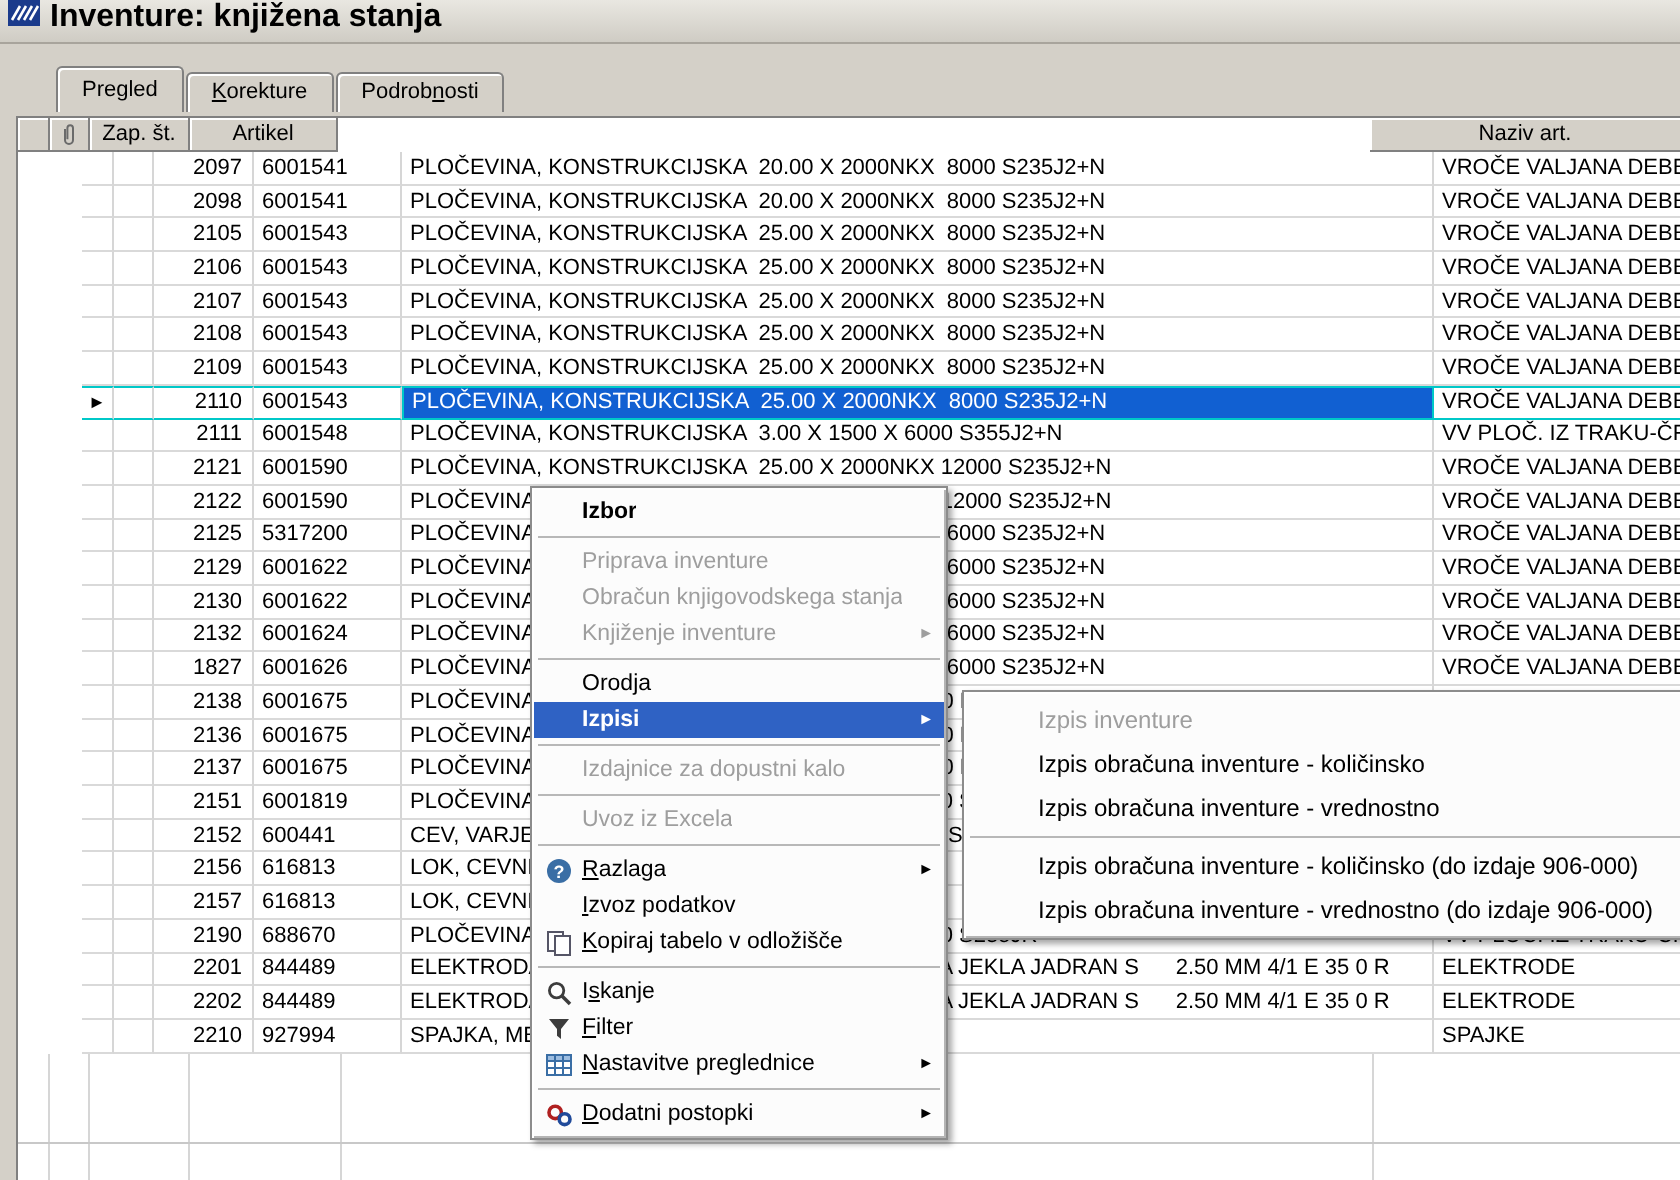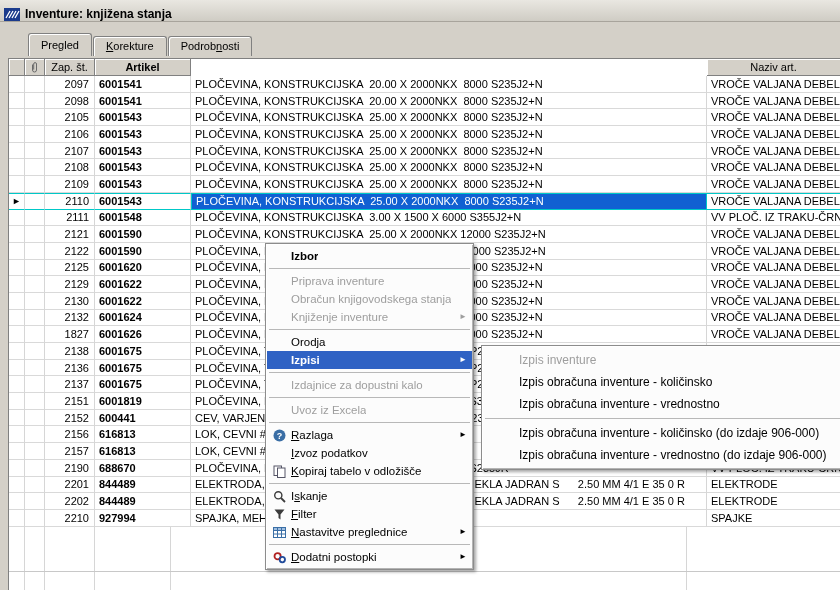--- a/index.html
+++ b/index.html
@@ -9,22 +9,22 @@
     font-family:"Liberation Sans",sans-serif;
     -webkit-font-smoothing:none;
   }
   .app{position:absolute;inset:0;width:840px;height:590px;overflow:hidden;}
 
   
   .titlebar{
     position:absolute;left:0;top:0;right:0;height:21px;
     background:linear-gradient(#e9e7e1,#cfccc4);
     border-bottom:1px solid #a8a49c;
-    display:flex;align-items:flex-end;gap:5px;padding-left:4px;
-    font-size:12px;font-weight:bold;color:#000;
+    display:flex;align-items:flex-start;gap:5px;padding-left:4px;
+    font-size:16px;font-weight:bold;color:#000;
   }
   .logo{display:inline-flex;width:16px;height:13px;}
 
   
   .tabstrip{position:absolute;left:8px;top:33px;height:23px;display:flex;align-items:flex-end;}
   .tab{
     height:20px;box-sizing:border-box;
     padding:3px 12px 0 12px;font-size:11px;background:#d4d0c8;
     border:1px solid #808080;border-bottom:none;
     border-top-left-radius:3px;border-top-right-radius:3px;
@@ -41,32 +41,32 @@
     text-align:center;
   }
   .grid-header{display:flex;height:17px;}
   .hcell{
     box-sizing:border-box;height:17px;background:#d4d0c8;
     border-right:1px solid #808080;border-bottom:1px solid #808080;
     box-shadow:inset 1px 1px 0 #fff;
     display:flex;align-items:center;justify-content:center;
     font-size:11px;color:#000;overflow:hidden;white-space:nowrap;
   }
-  .grid-body{position:relative;}
+  .grid-body{position:relative;margin-left:32px;}
   .row{display:flex;height:16.7px;box-sizing:border-box;}
   .cell{
     box-sizing:border-box;height:16.7px;
     border-right:1px solid #d6d6d6;border-bottom:1px solid #d9d9d9;
     font-size:11px;color:#000;display:flex;align-items:center;
     overflow:hidden;white-space:pre;background:#fff;
   }
   .c-marker{width:16px;justify-content:center;font-size:9px;}
   .c-clip{width:20px;justify-content:center;}
   .c-zap{width:50px;justify-content:flex-end;padding-right:5px;}
-  .c-art{width:96px;padding-left:4px;font-weight:bold;}
+  .c-art{width:74px;padding-left:4px;}
   .c-naziv{width:516px;padding-left:4px;}
   .c-nart{flex:1;padding-left:4px;border-right:none;}
   .row.sel .cell{border-top:1px solid var(--selborder);border-bottom:1px solid var(--selborder);}
   .row.sel .c-naziv{background:var(--sel);color:#fff;border:1px solid var(--selborder);}
   .grid-filler{position:relative;display:flex;height:104px;}
   .fcell{box-sizing:border-box;border-right:1px solid #d6d6d6;height:100%;}
   .filler-line{position:absolute;left:0;right:0;top:44px;border-top:1px solid #c8c8c8;}
 
   
   .menu{
@@ -218,21 +218,21 @@
           <div class="cell c-clip"></div>
           <div class="cell c-zap">2122</div>
           <div class="cell c-art">6001590</div>
           <div class="cell c-naziv">PLOČEVINA, KONSTRUKCIJSKA  25.00 X 2000NKX 12000 S235J2+N</div>
           <div class="cell c-nart">VROČE VALJANA DEBELA PLO</div>
         </div>
         <div class="row">
           <div class="cell c-marker"></div>
           <div class="cell c-clip"></div>
           <div class="cell c-zap">2125</div>
-          <div class="cell c-art">6001620</div>
+          <div class="cell c-art">5317200</div>
           <div class="cell c-naziv">PLOČEVINA, KONSTRUKCIJSKA  30.00 X 2000NKX  6000 S235J2+N</div>
           <div class="cell c-nart">VROČE VALJANA DEBELA PLO</div>
         </div>
         <div class="row">
           <div class="cell c-marker"></div>
           <div class="cell c-clip"></div>
           <div class="cell c-zap">2129</div>
           <div class="cell c-art">6001622</div>
           <div class="cell c-naziv">PLOČEVINA, KONSTRUKCIJSKA  35.00 X 2000NKX  6000 S235J2+N</div>
           <div class="cell c-nart">VROČE VALJANA DEBELA PLO</div>

